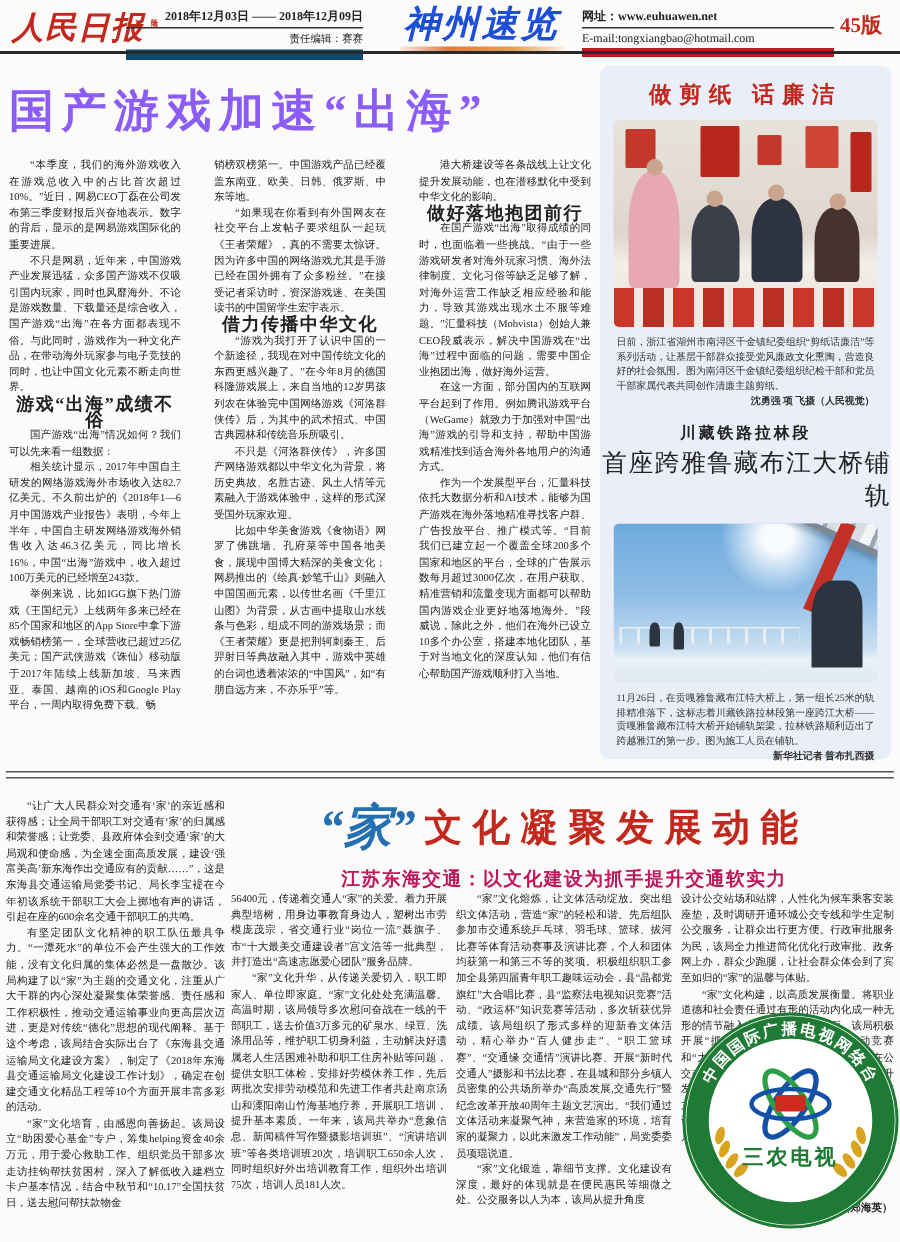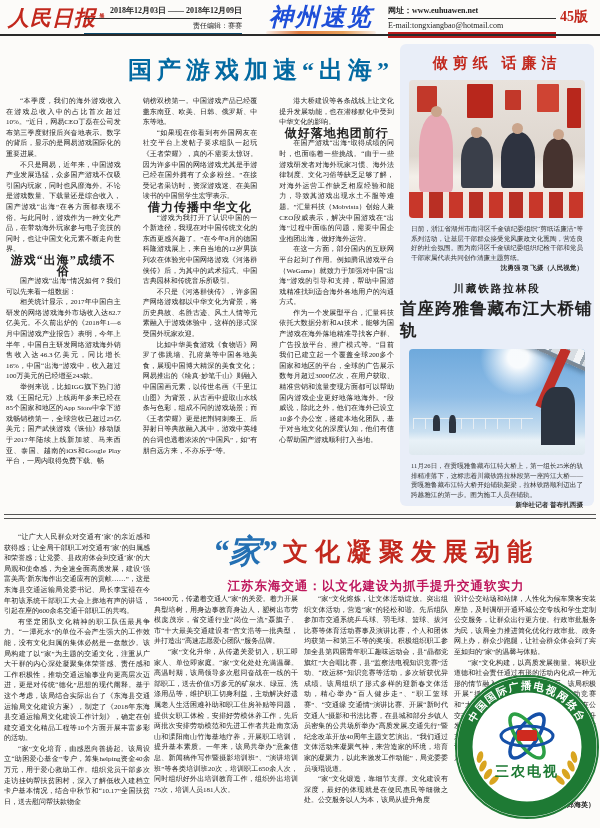--- a/index.html
+++ b/index.html
@@ -4,53 +4,53 @@
 <style>
   html,body{margin:0;padding:0;background:#e9e7e3;}
   #page{position:relative;width:600px;height:828px;background:#fcfbf9;overflow:hidden;
         font-family:"Liberation Serif","DejaVu Serif",serif;color:#222;}
   
   .masthead{position:absolute;left:8px;top:6px;display:flex;align-items:flex-start;}
   .brand{font-size:21px;font-weight:bold;font-style:italic;color:#c2281d;letter-spacing:1px;line-height:24px;}
   .edition{writing-mode:vertical-rl;font-size:5px;color:#c2281d;margin-left:2px;margin-top:3px;line-height:6px;}
   .dateblock{position:absolute;left:84px;top:5px;width:158px;text-align:right;}
   .dateblock .l1{font-size:8px;font-weight:bold;padding-bottom:2px;border-bottom:1px solid #333;}
-  .dateblock .l2{font-size:7px;padding-top:2px;padding-bottom:2px;border-bottom:1px solid #0c4a6e;}
+  .dateblock .l2{font-size:7px;padding-top:2px;padding-bottom:2px;border-bottom:7px solid #0c4a6e;}
   .section-title{position:absolute;left:266px;top:4px;width:110px;text-align:center;}
   .section-title .t{font-size:24px;font-weight:bold;font-style:italic;color:#1d4ed8;
        font-family:Liberation Serif, serif;letter-spacing:2px;line-height:26px;}
   .section-title .swoosh{height:3px;margin-top:1px;border-radius:2px;
        background:linear-gradient(90deg,rgba(230,120,60,.1),#e07a3f 30%,#e8a05a 70%,rgba(230,120,60,.1));}
   .contact{position:absolute;left:388px;top:5px;width:168px;}
   .contact .l1{font-size:8px;font-weight:bold;padding-bottom:2px;border-bottom:1px solid #333;}
   .contact .l2{font-size:8px;padding-top:2px;padding-bottom:2px;border-bottom:6px solid #b91c1c;}
   .pageno{position:absolute;left:560px;top:8px;font-size:14px;font-weight:bold;color:#c2281d;}
   .header-rule{position:absolute;left:0;top:34px;width:600px;height:2px;background:#2a2a2a;}
   
   .lead{position:absolute;left:6px;top:42px;width:388px;}
-  .lead-headline{text-align:right;color:#0369a1;font-size:24px;font-weight:bold;letter-spacing:5px;margin-top:12px;}
+  .lead-headline{text-align:left;color:#8b5cf6;font-size:30px;font-weight:bold;letter-spacing:5px;margin-top:12px;}
   .lead-byline{text-align:center;font-size:8px;color:#555;margin-top:9px;letter-spacing:2px;}
   .lead-cols{display:flex;gap:22px;margin-top:10px;}
   .col{width:123px;height:424px;overflow:hidden;font-size:7px;line-height:10.6px;text-align:justify;}
   .col p{margin:0;text-indent:2em;}
   .subhead{text-align:center;font-weight:bold;font-size:12px;margin:9px 0;text-indent:0 !important;letter-spacing:1px;}
   
   .rpanel{position:absolute;left:400px;top:44px;width:194px;height:462px;background:#e9eef8;border-radius:6px;}
   .jz-title{text-align:center;color:#c2281d;font-weight:bold;font-size:15px;letter-spacing:5px;padding-top:10px;}
   .photo{position:relative;width:176px;margin:7px auto 0;border-radius:4px;overflow:hidden;}
   .photo1{height:138px;background:linear-gradient(180deg,#e8e2dc 0%,#ded6ce 55%,#f3efe9 70%,#e9dcd6 100%);}
   .pc{position:absolute;background:#c2382a;border-radius:1px;}
   .person{position:absolute;border-radius:45% 45% 8% 8%;}
   .head{position:absolute;width:11px;height:11px;border-radius:50%;background:#caa58c;}
   .paperrow{position:absolute;left:0;bottom:0;width:100%;height:26px;
        background:repeating-linear-gradient(90deg,#c8372a 0 14px,#f0e8e2 14px 20px,#b92f24 20px 34px,#efe6df 34px 40px);}
   .caption{width:172px;margin:6px auto 0;font-size:6.6px;line-height:9.6px;text-align:justify;color:#333;}
   .caption .credit{display:block;text-align:right;font-weight:bold;margin-top:1px;}
   .bridge-kicker{text-align:center;font-size:10.5px;font-weight:bold;margin-top:9px;letter-spacing:2px;}
-  .bridge-headline{text-align:left;font-size:16.5px;font-weight:bold;margin-top:2px;letter-spacing:1px;}
+  .bridge-headline{text-align:right;font-size:16.5px;font-weight:normal;margin-top:2px;letter-spacing:1px;}
   .photo2{height:106px;background:
        radial-gradient(circle at 62% 8%,rgba(255,255,255,.95) 0 7%,rgba(255,255,255,0) 26%),
        linear-gradient(180deg,#6ea9dc 0%,#8fbde6 45%,#c9dff0 78%,#e8f1f7 86%,#dfe9ef 100%);}
   .girder{position:absolute;left:-18px;top:-34px;width:220px;height:58px;transform:rotate(24deg);transform-origin:right top;
        background:repeating-linear-gradient(90deg,#f2f4f6 0 7px,#9aa6b0 7px 10px,#d7dde2 10px 17px);
        border-bottom:4px solid #7c8894;box-shadow:0 3px 4px rgba(40,60,80,.35);}
   .crane{position:absolute;right:14px;top:0;width:10px;height:64px;background:#c03028;transform:rotate(24deg);transform-origin:top center;}
   .figure{position:absolute;background:#2c3440;border-radius:40% 40% 10% 10%;}
   .railing{position:absolute;left:4px;bottom:26px;width:120px;height:10px;border-top:1.5px solid #e8eef2;
        background:repeating-linear-gradient(90deg,rgba(235,240,244,.9) 0 1.5px,rgba(0,0,0,0) 1.5px 12px);}

